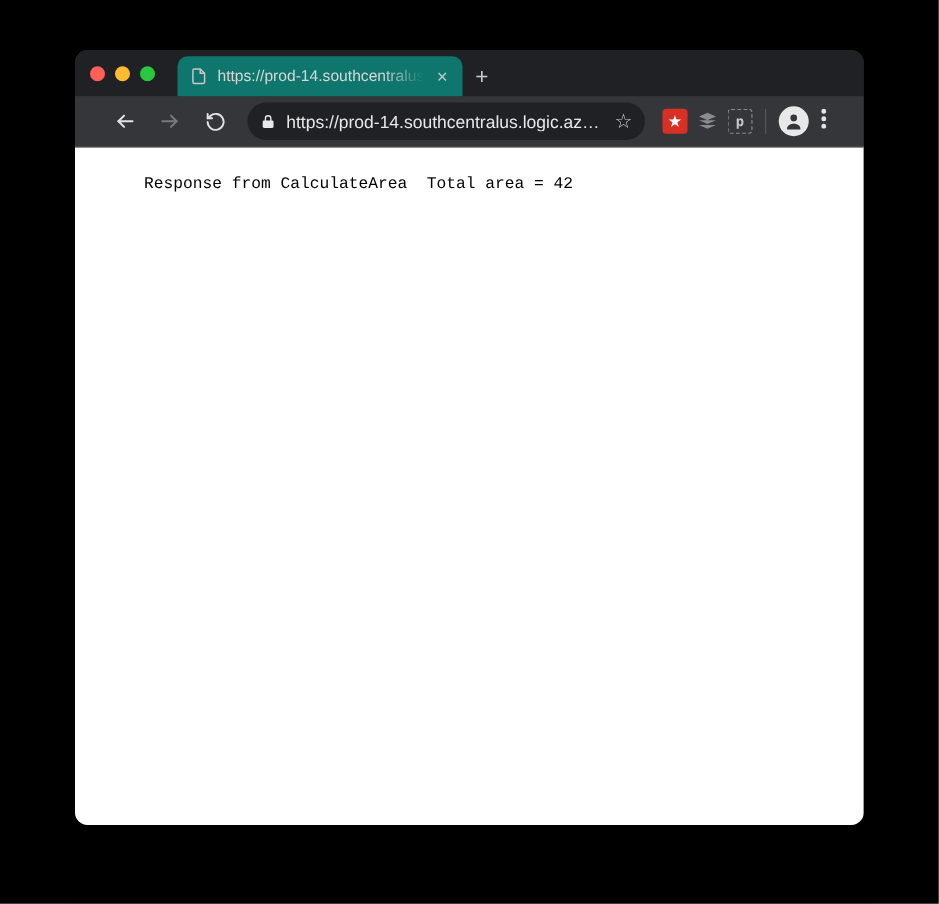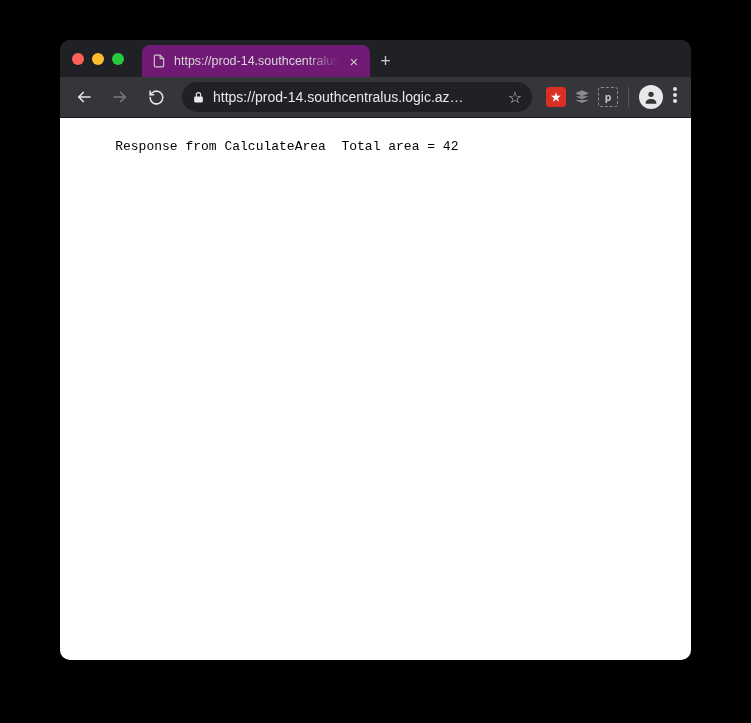--- a/index.html
+++ b/index.html
@@ -40,21 +40,21 @@
     .traffic span {
       width: 12px; height: 12px; border-radius: 50%;
       display: inline-block;
     }
     .tl-close { background:#ff5f57; }
     .tl-min   { background:#febc2e; }
     .tl-max   { background:#28c840; }
 
     .tab {
       height: 32px;
-      background: #701a75;
+      background: #0f766e;
       border-radius: 8px 8px 0 0;
       display: flex;
       align-items: center;
       padding: 0 10px 0 10px;
       gap: 8px;
       color: #d7d7d8;
       font-size: 12.5px;
       max-width: 255px;
       position: relative;
       margin-top: 5px;
@@ -82,21 +82,21 @@
       cursor: pointer;
       margin-top: 4px;
     }
 
     
     .toolbar {
       height: 40px;
       background: #35363a;
       display: flex;
       align-items: center;
-      padding: 0 8px;
+      padding: 0 24px;
       gap: 4px;
     }
     .tbtn {
       width: 32px; height: 32px;
       display:flex; align-items:center; justify-content:center;
       border-radius: 50%;
       color:#e3e3e4;
       cursor:pointer;
     }
     .tbtn.disabled { color:#7a7a7c; cursor:default; }

